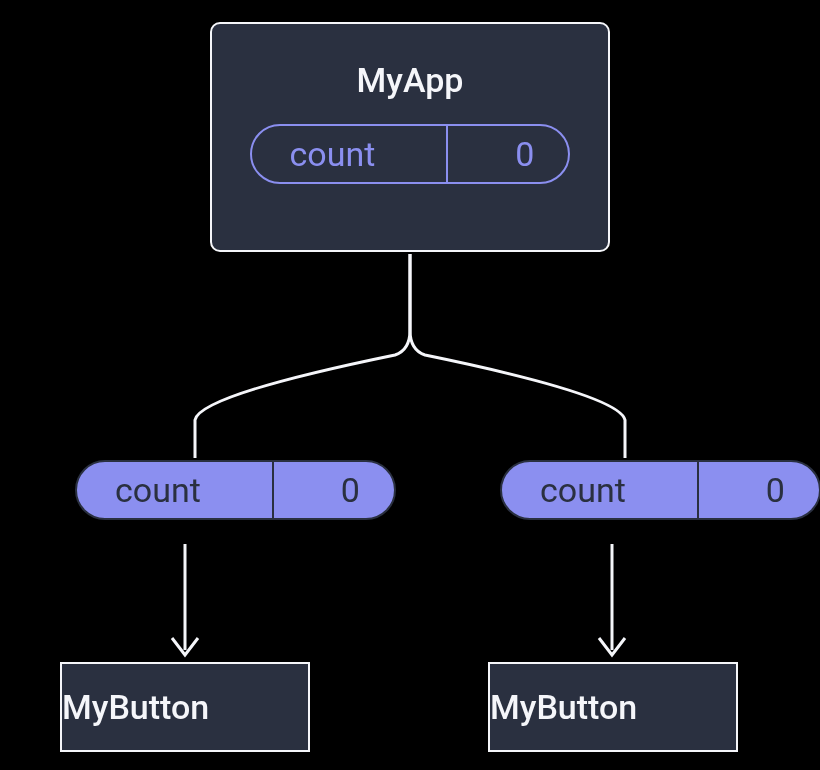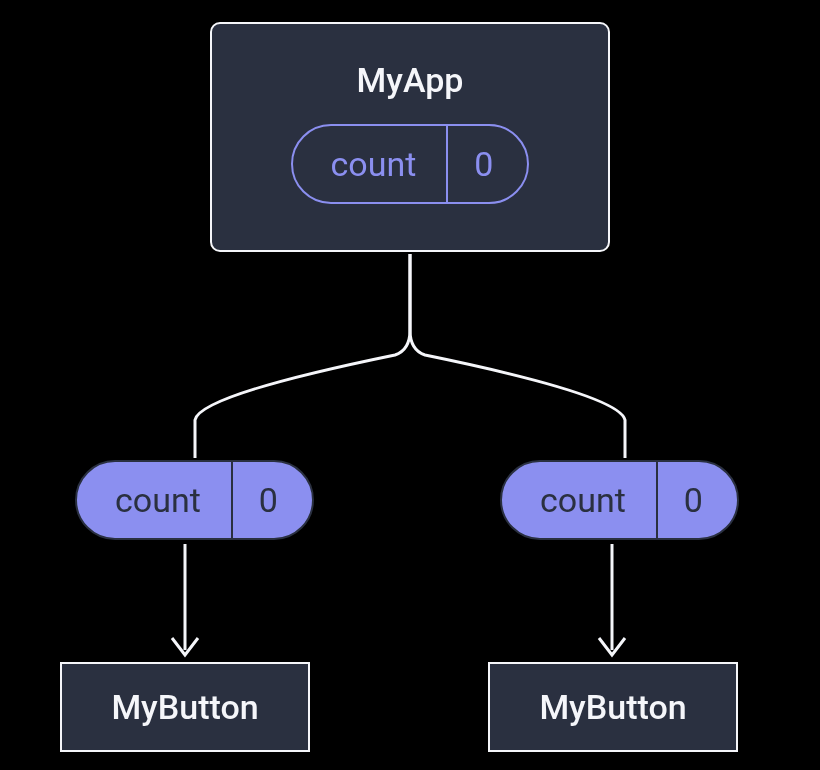--- a/index.html
+++ b/index.html
@@ -33,21 +33,22 @@
     .parent-title {
       color: #f5f6fa;
       font-size: 34px;
       font-weight: 500;
     }
     .pill {
       display: inline-flex;
       align-items: stretch;
       border-radius: 999px;
       overflow: hidden;
-      height: 80px;
+      height: 60px;
+      gap: 41px;
     }
     .pill-outline {
       border: 2px solid #8b8ff0;
       background: transparent;
     }
     .pill-outline .pill-label,
     .pill-outline .pill-value {
       color: #8b8ff0;
     }
     .pill-outline .pill-divider {
@@ -94,21 +95,20 @@
       top: 460px;
     }
     .child-box {
       position: absolute;
       width: 250px;
       height: 90px;
       background: #2a3040;
       border: 2px solid #f5f6fa;
       display: flex;
       align-items: center;
-      justify-content: center;
       color: #f5f6fa;
       font-size: 34px;
       font-weight: 500;
     }
     .child-left {
       left: 60px;
       top: 662px;
     }
     .child-right {
       left: 488px;

